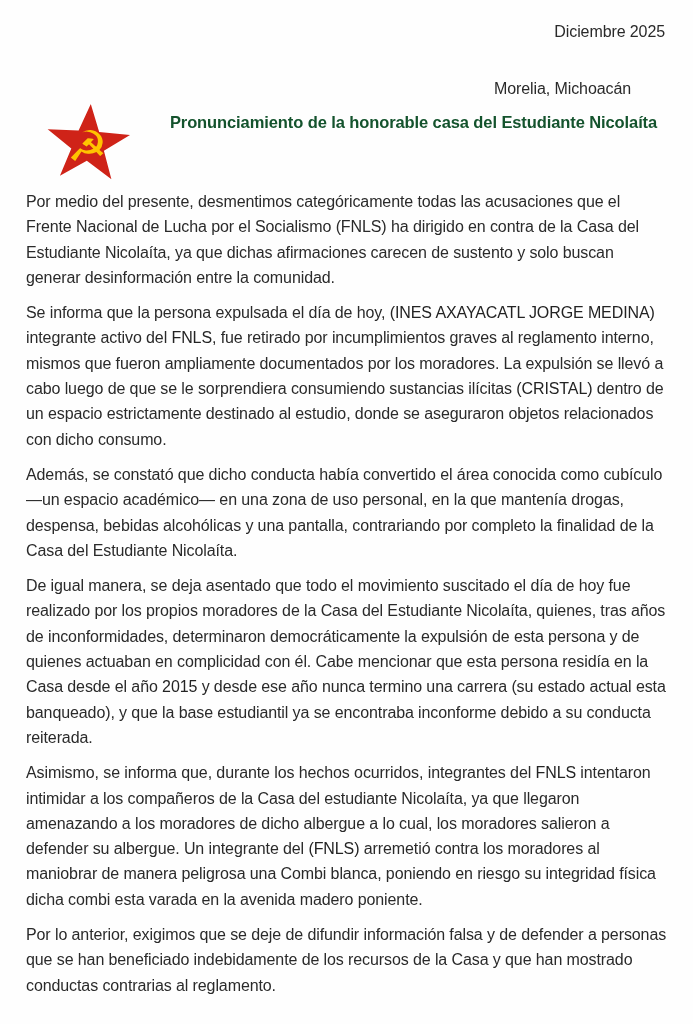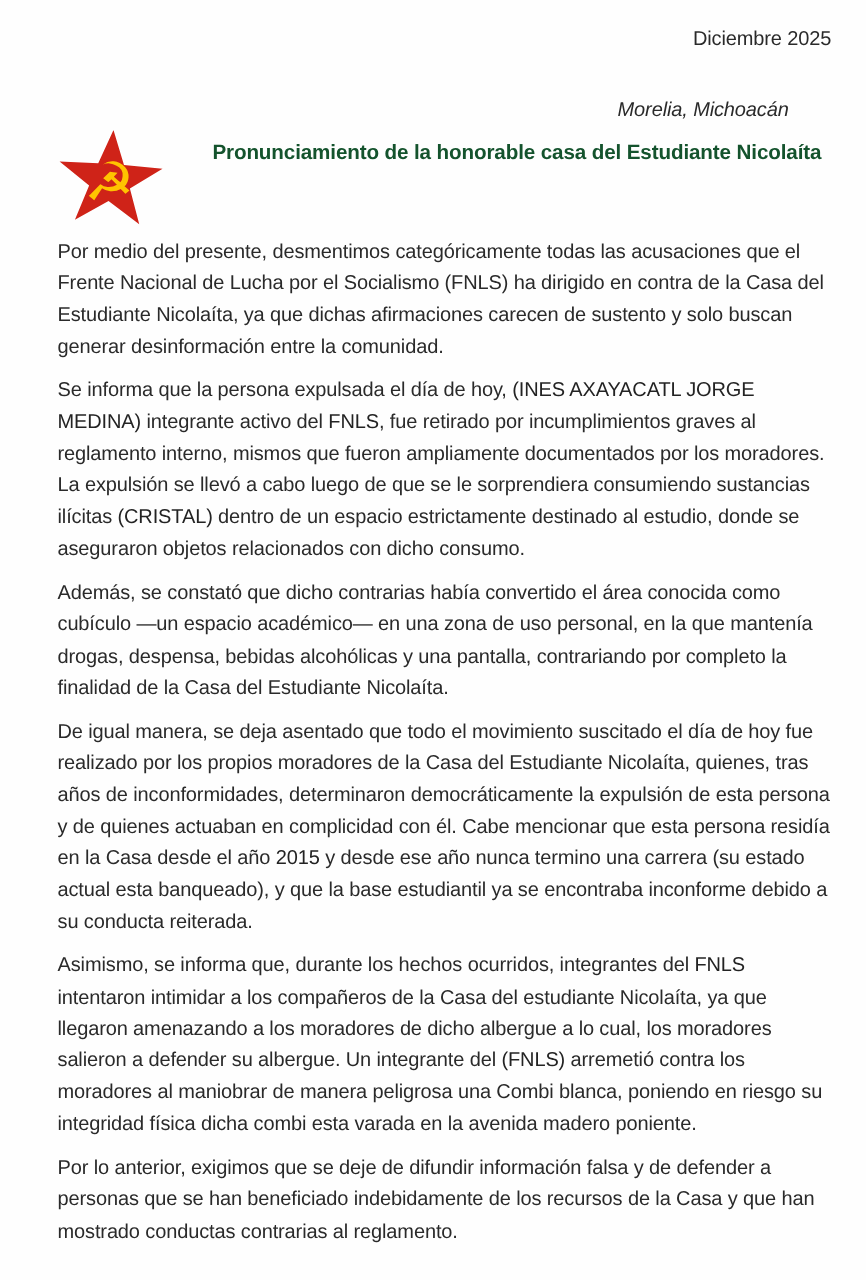--- a/index.html
+++ b/index.html
@@ -22,21 +22,20 @@
     text-align: right;
     font-size: 16px;
     line-height: 20px;
   }
   .place-line {
     margin-top: 37px;
     padding-right: 62px;
     text-align: right;
     font-size: 16px;
     line-height: 20px;
-    font-style: italic;
   }
   .header-row {
     display: flex;
     align-items: flex-start;
     margin-top: 0;
   }
   .star-wrap {
     position: relative;
     flex: 0 0 140px;
     height: 86px;
@@ -69,21 +68,21 @@
   .title {
     flex: 1 1 auto;
     margin: 13px 6px 0 0;
     text-align: center;
     font-size: 16.5px;
     font-weight: 700;
     line-height: 20px;
     color: #14532d;
   }
   .content {
-    padding: 4px 25px 0 46px;
+    padding: 4px 25px 0 26px;
   }
   .para {
     margin: 0 0 10px 0;
     font-size: 16px;
     line-height: 25.3px;
     text-align: left;
   }
   .bold {
     font-weight: 400;
     color: #232323;
@@ -102,19 +101,19 @@
     <div class="star-wrap">
       <div class="star-shape" style="background: rgb(207, 35, 24);"></div>
       <div class="star-emblem" style="color: rgb(255, 196, 0);">☭</div>
     </div>
     <h1 class="title">Pronunciamiento de la honorable casa del Estudiante Nicolaíta</h1>
   </div>
 
   <div class="content">
     <p class="para"><span>Por medio del presente, desmentimos categóricamente todas las acusaciones que el Frente Nacional de Lucha por el Socialismo (FNLS) ha dirigido en contra de la Casa del Estudiante Nicolaíta, ya que dichas afirmaciones carecen de sustento y solo buscan generar desinformación entre la comunidad.</span></p>
     <p class="para"><span>Se informa que la persona expulsada el día de hoy, </span><span class="bold">(INES AXAYACATL JORGE MEDINA)</span><span> integrante activo del </span><span class="bold">FNLS</span><span>, fue retirado por incumplimientos graves al reglamento interno, mismos que fueron ampliamente documentados por los moradores. La expulsión se llevó a cabo luego de que se le sorprendiera consumiendo sustancias ilícitas </span><span class="bold">(CRISTAL)</span><span> dentro de un espacio estrictamente destinado al estudio, donde se aseguraron objetos relacionados con dicho consumo.</span></p>
-    <p class="para"><span>Además, se constató que dicho contrarias había convertido el área conocida como cubículo —un espacio académico— en una zona de uso personal, en la que mantenía drogas, despensa, bebidas alcohólicas y una pantalla, contrariando por completo la finalidad de la Casa del Estudiante Nicolaíta.</span></p>
+    <p class="para"><span>Además, se constató que dicho conducta había convertido el área conocida como cubículo —un espacio académico— en una zona de uso personal, en la que mantenía drogas, despensa, bebidas alcohólicas y una pantalla, contrariando por completo la finalidad de la Casa del Estudiante Nicolaíta.</span></p>
     <p class="para"><span>De igual manera, se deja asentado que todo el movimiento suscitado el día de hoy fue realizado por los propios moradores de la Casa del Estudiante Nicolaíta, quienes, tras años de inconformidades, determinaron democráticamente la expulsión de esta persona y de quienes actuaban en complicidad con él. Cabe mencionar que esta persona residía en la Casa desde el año </span><span class="bold">2015</span><span> y desde ese año nunca termino una carrera (su estado actual esta banqueado), y que la base estudiantil ya se encontraba inconforme debido a su conducta reiterada.</span></p>
     <p class="para"><span>Asimismo, se informa que, durante los hechos ocurridos, integrantes del </span><span class="bold">FNLS</span><span> intentaron intimidar a los compañeros de la Casa del estudiante Nicolaíta, ya que llegaron amenazando a los moradores de dicho albergue a lo cual, los moradores salieron a defender su albergue. Un integrante del </span><span class="bold">(FNLS)</span><span> arremetió contra los moradores al maniobrar de manera peligrosa una Combi blanca, poniendo en riesgo su integridad física dicha combi esta varada en la avenida madero poniente.</span></p>
     <p class="para"><span>Por lo anterior, exigimos que se deje de difundir información falsa y de defender a personas que se han beneficiado indebidamente de los recursos de la Casa y que han mostrado conductas contrarias al reglamento.</span></p>
   </div>
 
 </div>
 
 </body></html>

